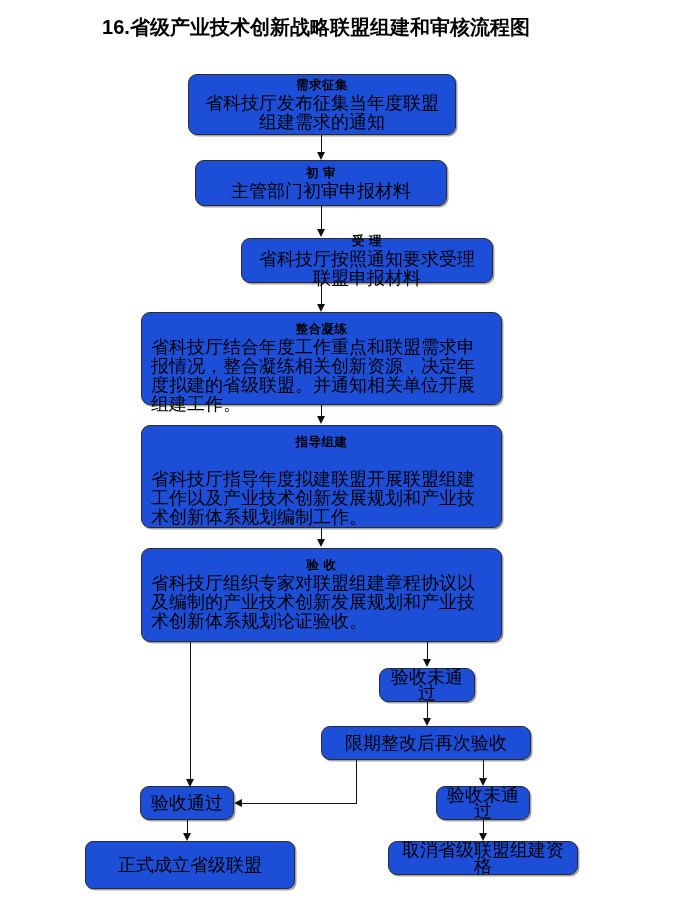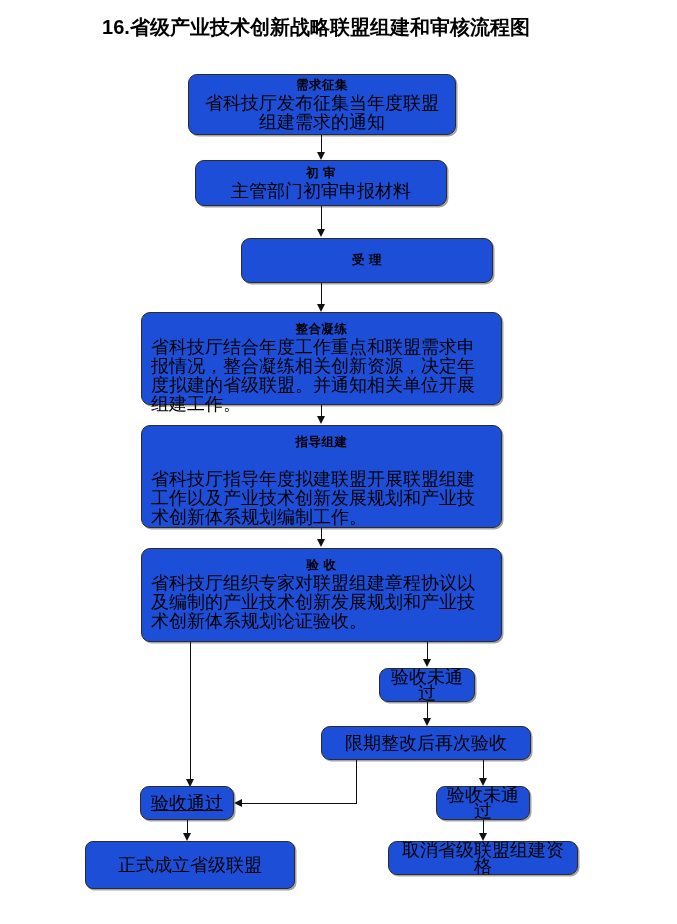--- a/index.html
+++ b/index.html
@@ -96,20 +96,21 @@
   <div class="node" style="left:195px;top:160px;width:252px;height:46px;">
     <div class="n-head">初  审</div>
     <div class="n-body" style="text-align:center;">主管部门初审申报材料</div>
   </div>
 
   <div class="vline" style="left:321px;top:206px;height:24px;"></div>
   <div class="arrow-down" style="left:317px;top:229px;"></div>
 
   <div class="node" style="left:194px;top:238px;width:252px;height:45px;margin-left:47px;">
     <div class="n-head">受  理</div>
+    <div class="n-body" style="text-align:center;">省科技厅按照通知要求受理联盟申报材料</div>
   </div>
 
   <div class="vline" style="left:321px;top:283px;height:22px;"></div>
   <div class="arrow-down" style="left:317px;top:304px;"></div>
 
   <div class="node" style="left:141px;top:312px;width:361px;height:93px;justify-content:flex-start;padding-top:8px;">
     <div class="n-head">整合凝练</div>
     <div class="n-body">省科技厅结合年度工作重点和联盟需求申报情况，整合凝练相关创新资源，决定年度拟建的省级联盟。并通知相关单位开展组建工作。</div>
   </div>
 
@@ -146,21 +147,21 @@
     <div class="n-body">限期整改后再次验收</div>
   </div>
 
   <div class="vline" style="left:356px;top:760px;height:43px;"></div>
   <div class="hline" style="left:242px;top:803px;width:115px;"></div>
   <div class="arrow-left" style="left:234px;top:799px;"></div>
 
   <div class="vline" style="left:483px;top:760px;height:19px;"></div>
   <div class="arrow-down" style="left:479px;top:778px;"></div>
 
-  <div class="node single" style="left:140px;top:786px;width:94px;height:34px;text-decoration:underline;">
+  <div class="node single" style="left:140px;top:786px;width:94px;height:34px;">
     <div class="n-body">验收通过</div>
   </div>
 
   <div class="node single" style="left:436px;top:786px;width:94px;height:34px;">
     <div class="n-body">验收未通过</div>
   </div>
 
   <div class="vline" style="left:187px;top:820px;height:14px;"></div>
   <div class="arrow-down" style="left:183px;top:833px;"></div>
 

